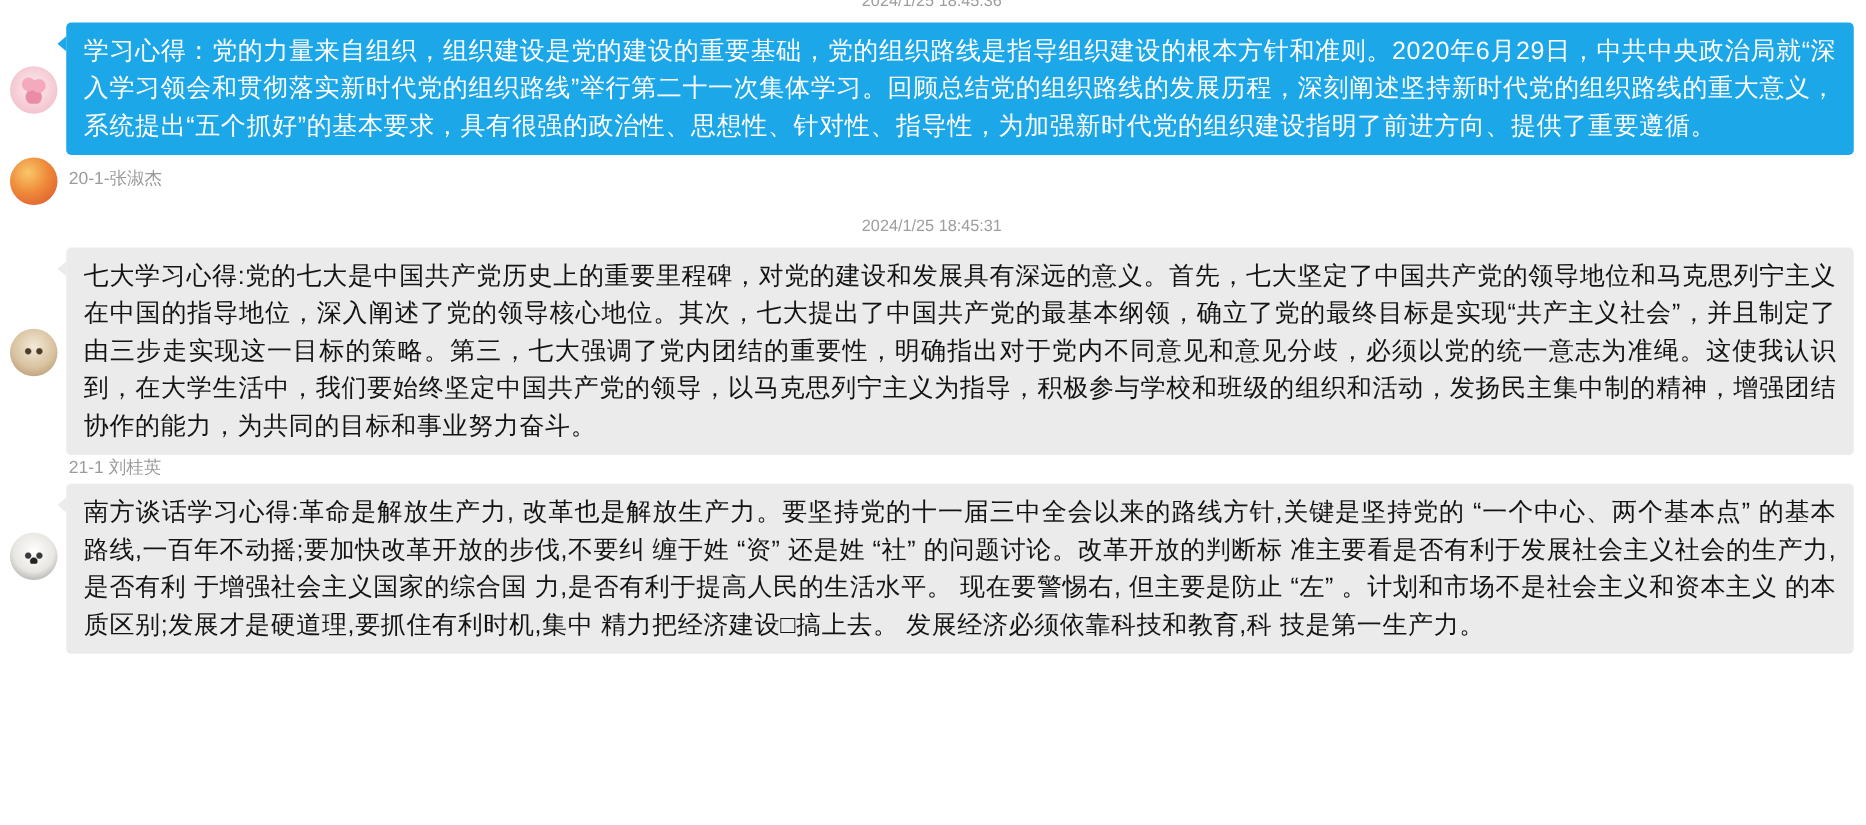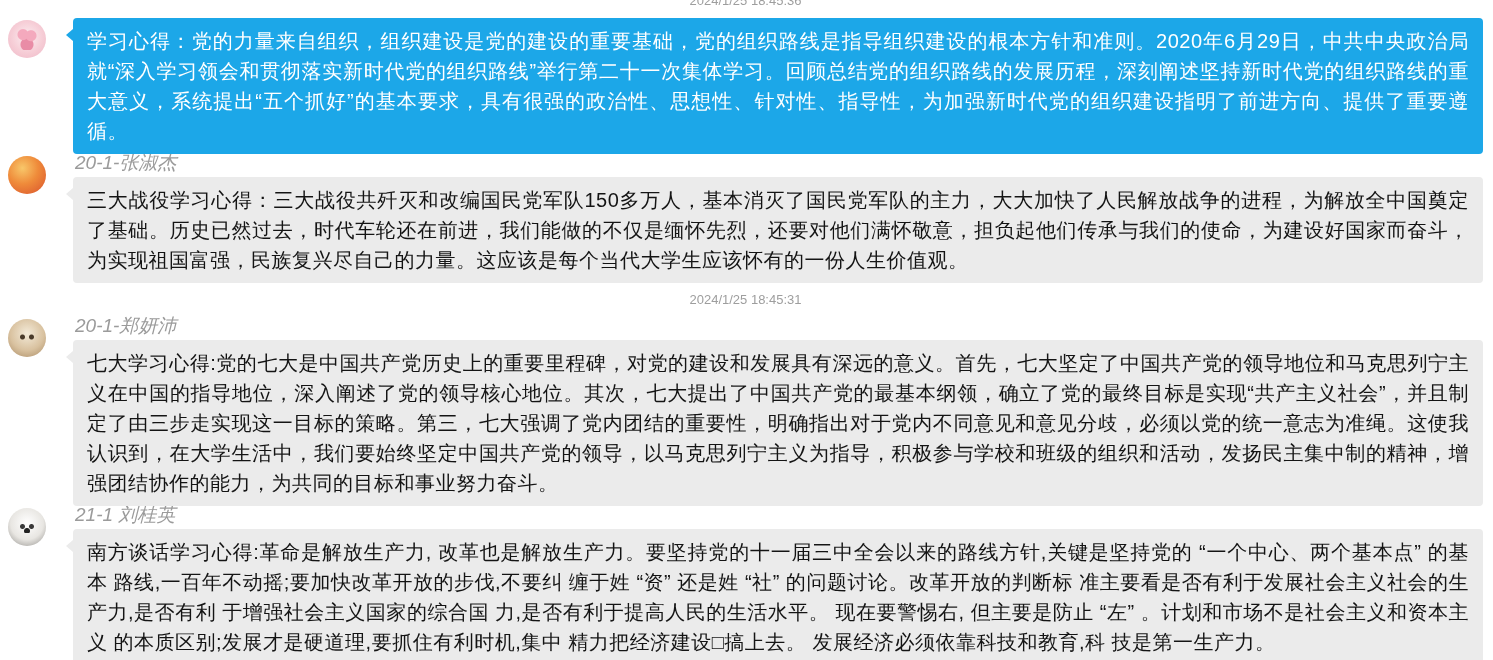--- a/index.html
+++ b/index.html
@@ -4,41 +4,41 @@
 <style>
   * { margin:0; padding:0; box-sizing:border-box; }
   html,body { width:1493px; height:660px; background:#ffffff; overflow:hidden;
     font-family:"Liberation Sans","DejaVu Sans",sans-serif; }
   .chat { width:100%; height:100%; padding:0 10px 0 8px; }
 
   .timestamp { text-align:center; color:#9e9e9e; font-size:13px; line-height:16px;
     margin:9px 0 9px 0; }
   .timestamp.clipped { margin-top:-7px; }
 
-  .msg { display:flex; align-items:flex-start;gap:20px; }
+  .msg { display:flex; align-items:center; }
   .avatar { width:38px; height:38px; border-radius:50%; flex:0 0 38px; margin-top:2px;
     position:relative; overflow:hidden; }
   .avatar.flower { background:radial-gradient(circle at 50% 45%, #fceef1 0%, #f6cdd6 55%, #eeb7c6 100%); }
   .avatar.flower::after { content:""; position:absolute; left:9px; top:8px; width:20px; height:22px;
     background:radial-gradient(circle at 30% 30%, #f4a9bd 0 5px, transparent 6px),
                radial-gradient(circle at 70% 35%, #f4a9bd 0 5px, transparent 6px),
                radial-gradient(circle at 50% 75%, #e98ca6 0 6px, transparent 7px); }
   .avatar.peach { background:radial-gradient(circle at 38% 32%, #f8c76a 0%, #ef8b3a 45%, #d9512c 100%); }
   .avatar.cat { background:radial-gradient(circle at 50% 38%, #f3ead8 0%, #d9c2a0 55%, #a98a63 100%); }
   .avatar.cat::after { content:""; position:absolute; left:10px; top:14px; width:18px; height:8px;
     background:radial-gradient(circle at 25% 50%, #4a3b2a 0 2px, transparent 3px),
                radial-gradient(circle at 75% 50%, #4a3b2a 0 2px, transparent 3px); }
   .avatar.dog { background:radial-gradient(circle at 50% 40%, #ffffff 0%, #e8e6e2 55%, #8f8d89 100%); }
   .avatar.dog::after { content:""; position:absolute; left:10px; top:15px; width:18px; height:10px;
     background:radial-gradient(circle at 25% 35%, #3a3a3a 0 2px, transparent 3px),
                radial-gradient(circle at 75% 35%, #3a3a3a 0 2px, transparent 3px),
                radial-gradient(circle at 50% 80%, #222 0 2.5px, transparent 3.5px); }
 
   .msg-body { flex:1; margin-left:7px; min-width:0; }
-  .sender { color:#9b9b9b; font-size:19px; line-height:16px; margin:1px 0 6px 2px;font-style:italic; }
+  .sender { color:#9b9b9b; font-size:14px; line-height:16px; margin:1px 0 6px 2px; }
 
   .bubble { position:relative; display:inline-block; max-width:100%; border-radius:4px;
     padding:8px 14px; font-size:20px; line-height:30px; letter-spacing:0.5px;
     text-align:justify; }
   .bubble::before { content:""; position:absolute; left:-7px; top:11px; width:0; height:0;
     border-top:6px solid transparent; border-bottom:6px solid transparent; }
   .bubble.sent { background:#1ca7e8; color:#ffffff; }
   .bubble.sent::before { border-right:7px solid #1ca7e8; }
   .bubble.received { background:#ebebeb; color:#141414; }
   .bubble.received::before { border-right:7px solid #ebebeb; }
@@ -53,29 +53,27 @@
     <div class="avatar flower"></div>
     <div class="msg-body">
       <div class="bubble sent">学习心得：党的力量来自组织，组织建设是党的建设的重要基础，党的组织路线是指导组织建设的根本方针和准则。2020年6月29日，中共中央政治局就“深入学习领会和贯彻落实新时代党的组织路线”举行第二十一次集体学习。回顾总结党的组织路线的发展历程，深刻阐述坚持新时代党的组织路线的重大意义，系统提出“五个抓好”的基本要求，具有很强的政治性、思想性、针对性、指导性，为加强新时代党的组织建设指明了前进方向、提供了重要遵循。</div>
     </div>
   </div>
 
   <div class="msg">
     <div class="avatar peach"></div>
     <div class="msg-body">
       <div class="sender">20-1-张淑杰</div>
-      <div class="bubble received">三大战役学习心得：三大战役共歼灭和改编国民党军队150多万人，基本消灭了国民党军队的主力，大大加快了人民解放战争的进程，为解放全中国奠定了基础。历史已然过去，时代车轮还在前进，我们能做的不仅是缅怀先烈，还要对他们满怀敬意，担负起他们传承与我们的使命，为建设好国家而奋斗，为实现祖国富强，民族复兴尽自己的力量。这应该是每个当代大学生应该怀有的一份人生价值观。</div>
     </div>
   </div>
 
   <div class="timestamp">2024/1/25 18:45:31</div>
   <div class="msg">
     <div class="avatar cat"></div>
     <div class="msg-body">
-      <div class="sender">20-1-郑妍沛</div>
       <div class="bubble received">七大学习心得:党的七大是中国共产党历史上的重要里程碑，对党的建设和发展具有深远的意义。首先，七大坚定了中国共产党的领导地位和马克思列宁主义在中国的指导地位，深入阐述了党的领导核心地位。其次，七大提出了中国共产党的最基本纲领，确立了党的最终目标是实现“共产主义社会”，并且制定了由三步走实现这一目标的策略。第三，七大强调了党内团结的重要性，明确指出对于党内不同意见和意见分歧，必须以党的统一意志为准绳。这使我认识到，在大学生活中，我们要始终坚定中国共产党的领导，以马克思列宁主义为指导，积极参与学校和班级的组织和活动，发扬民主集中制的精神，增强团结协作的能力，为共同的目标和事业努力奋斗。</div>
     </div>
   </div>
 
   <div class="msg">
     <div class="avatar dog"></div>
     <div class="msg-body">
       <div class="sender">21-1 刘桂英</div>
       <div class="bubble received">南方谈话学习心得:革命是解放生产力, 改革也是解放生产力。要坚持党的十一届三中全会以来的路线方针,关键是坚持党的 “一个中心、两个基本点” 的基本 路线,一百年不动摇;要加快改革开放的步伐,不要纠 缠于姓 “资” 还是姓 “社” 的问题讨论。改革开放的判断标 准主要看是否有利于发展社会主义社会的生产力,是否有利 于增强社会主义国家的综合国 力,是否有利于提高人民的生活水平。 现在要警惕右, 但主要是防止 “左” 。计划和市场不是社会主义和资本主义 的本质区别;发展才是硬道理,要抓住有利时机,集中 精力把经济建设□搞上去。 发展经济必须依靠科技和教育,科 技是第一生产力。</div>
     </div>

